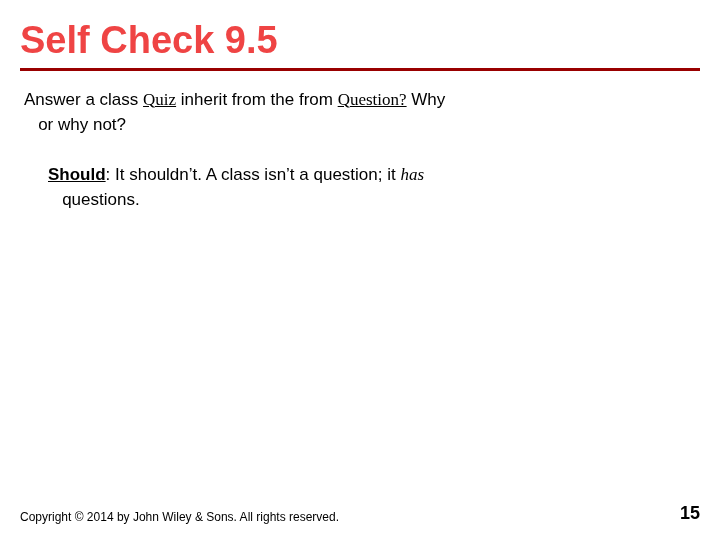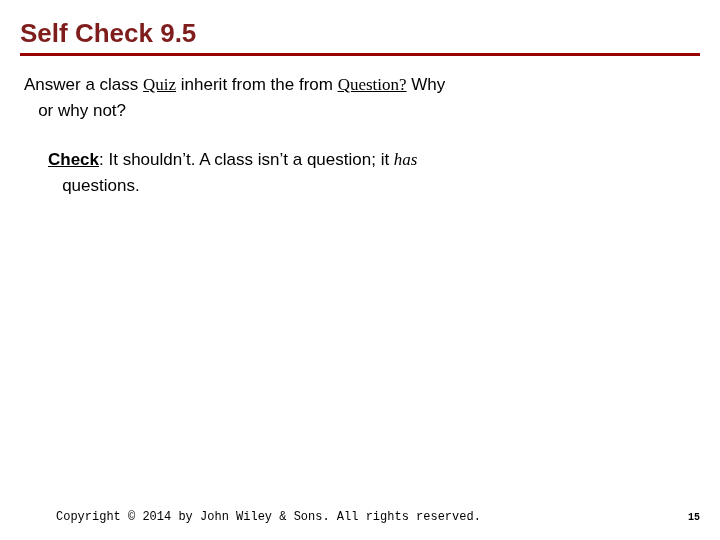--- a/index.html
+++ b/index.html
@@ -25,24 +25,24 @@
       padding: 18px 20px 16px 20px;
       display: flex;
       flex-direction: column;
     }
 
     .title-section {
       margin-bottom: 6px;
     }
 
     .title {
-      font-size: 26px;
+      font-size: 38px;
       font-weight: bold;
       font-family: Arial, Helvetica, sans-serif;
-      color: #7f1d1d;
+      color: #ef4444;
       line-height: 1.2;
     }
 
     .title-divider {
       height: 3px;
       background-color: #990000;
       margin-top: 4px;
       margin-bottom: 10px;
     }
 
@@ -76,55 +76,54 @@
     }
 
     .answer-text em {
       font-style: italic;
       font-family: Liberation Serif, serif;
     }
 
     .footer {
       display: flex;
       justify-content: space-between;
-      align-items: center;
+      align-items: flex-end;
       padding-top: 8px;
       border-top: none;
       font-size: 12px;
-      font-family: Liberation Mono, monospace;
+      font-family: Liberation Sans, sans-serif;
       color: #000000;
-      margin-left: 36px;
     }
 
     .footer-copyright {
       font-size: 12px;
     }
 
     .footer-page {
-      font-size: 10px;
+      font-size: 18px;
       font-weight: bold;
     }
   </style>
 </head>
 <body>
 
 <div class="page-container">
   <div class="title-section">
     <h1 class="title">Self Check 9.5</h1>
     <div class="title-divider"></div>
   </div>
 
   <div class="content-section">
     <p class="question-text">
       <span>Answer a class </span><span class="underline">Quiz</span><span> inherit from the from </span><span class="underline">Question?</span><span> Why<br>&nbsp;&nbsp;&nbsp;or why not?</span>
     </p>
 
     <div class="answer-block">
       <span class="answer-text">
-        <span class="answer-label">Check</span><span>: It shouldn’t. A class isn’t a question; it </span><em>has</em><span><br>&nbsp;&nbsp;&nbsp;questions.</span>
+        <span class="answer-label">Should</span><span>: It shouldn’t. A class isn’t a question; it </span><em>has</em><span><br>&nbsp;&nbsp;&nbsp;questions.</span>
       </span>
     </div>
   </div>
 
   <div class="footer">
     <span class="footer-copyright">Copyright © 2014 by John Wiley &amp; Sons.  All rights reserved.</span>
     <span class="footer-page">15</span>
   </div>
 </div>
 

